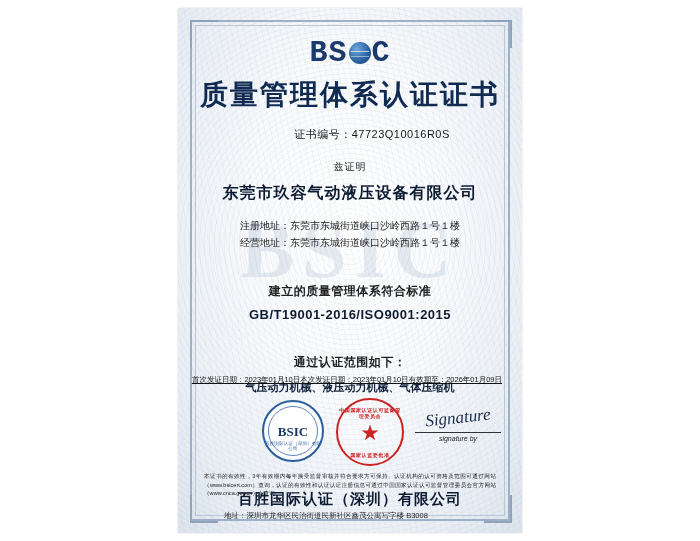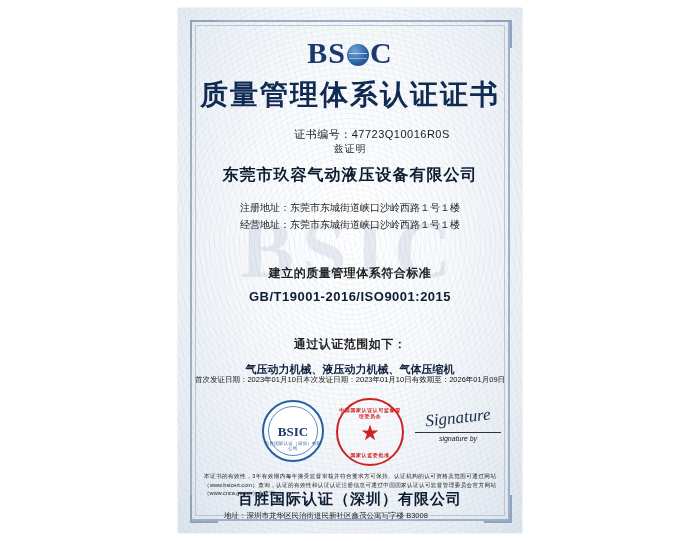--- a/index.html
+++ b/index.html
@@ -109,21 +109,21 @@
     width: 320px;
     height: 501px;
     text-align: center;
   }
 
   
   .logo {
     margin-top: 16px;
     height: 34px;
     line-height: 34px;
-    font-family: Liberation Serif, serif;
+    font-family: Liberation Mono, monospace;
     font-weight: bold;
     font-size: 30px;
     color: #1b3a6b;
     letter-spacing: 1px;
   }
   .logo .globe {
     display: inline-block;
     width: 22px;
     height: 22px;
     border-radius: 50%;
@@ -153,20 +153,21 @@
 
   .cert-no {
     margin-top: 13px;
     font-size: 11px;
     color: #1a1a1a;
     letter-spacing: 0.5px;
     padding-left: 44px;
   }
 
   .hereby {
+    margin-top: 18px;
     font-size: 10px;
     color: #222;
     letter-spacing: 1px;
   }
 
   .company {
     margin-top: 9px;
     font-weight: bold;
     font-size: 16px;
     color: #0e1c33;
@@ -207,22 +208,23 @@
   }
 
   .dates {
     position: absolute;
     left: 8px;
     top: 355px;
     width: 304px;
     font-size: 7.5px;
     color: #111;
     display: flex;
-    justify-content: center;
+    justify-content: flex-end;
     letter-spacing: 0;
+    text-decoration: underline;
   }
   .dates span { white-space: nowrap; }
 
   
   .seals {
     position: absolute;
     left: 0;
     top: 378px;
     width: 320px;
     height: 72px;

